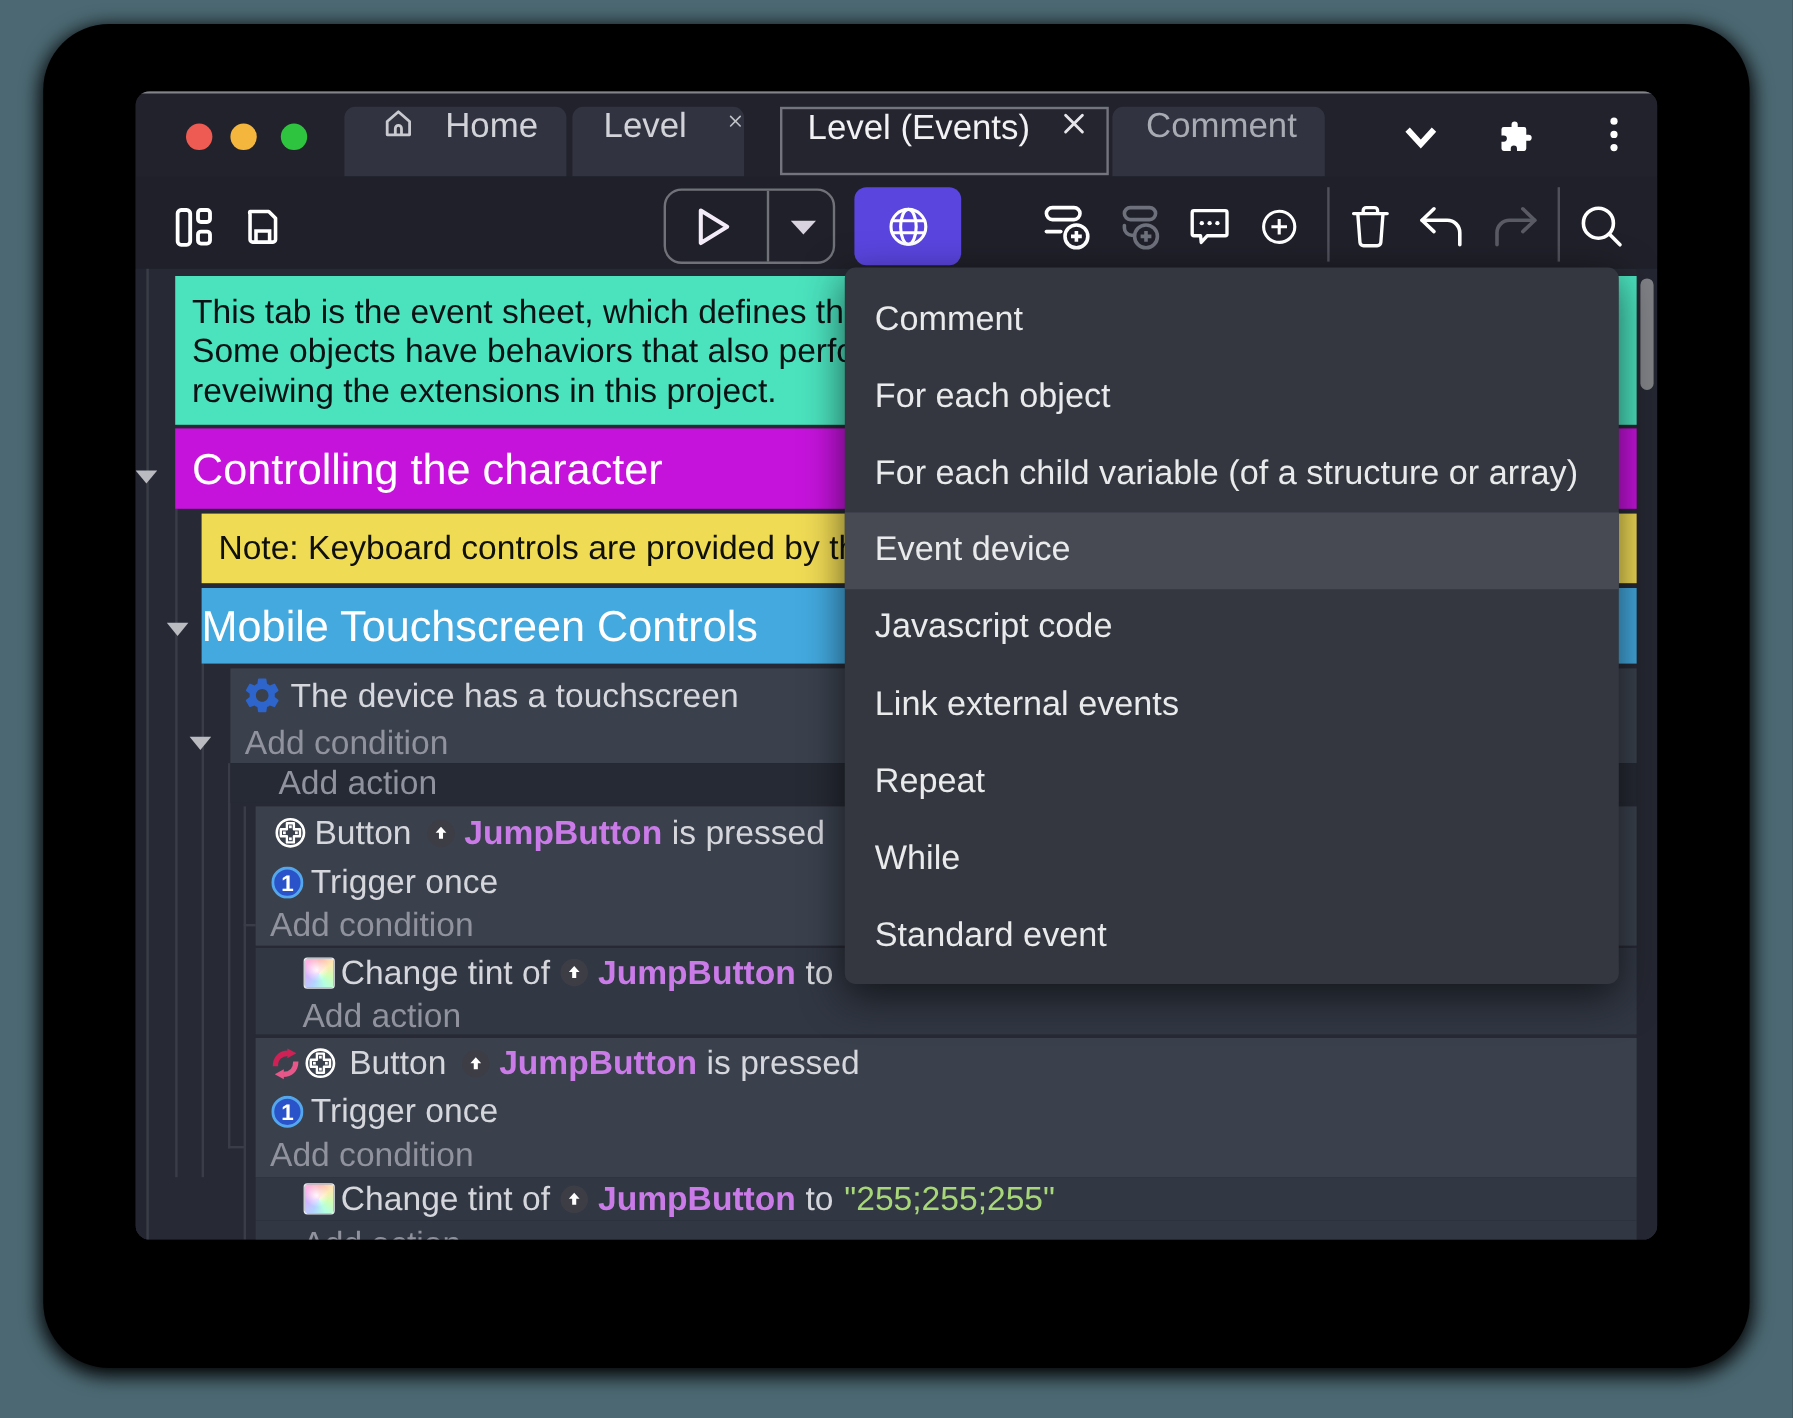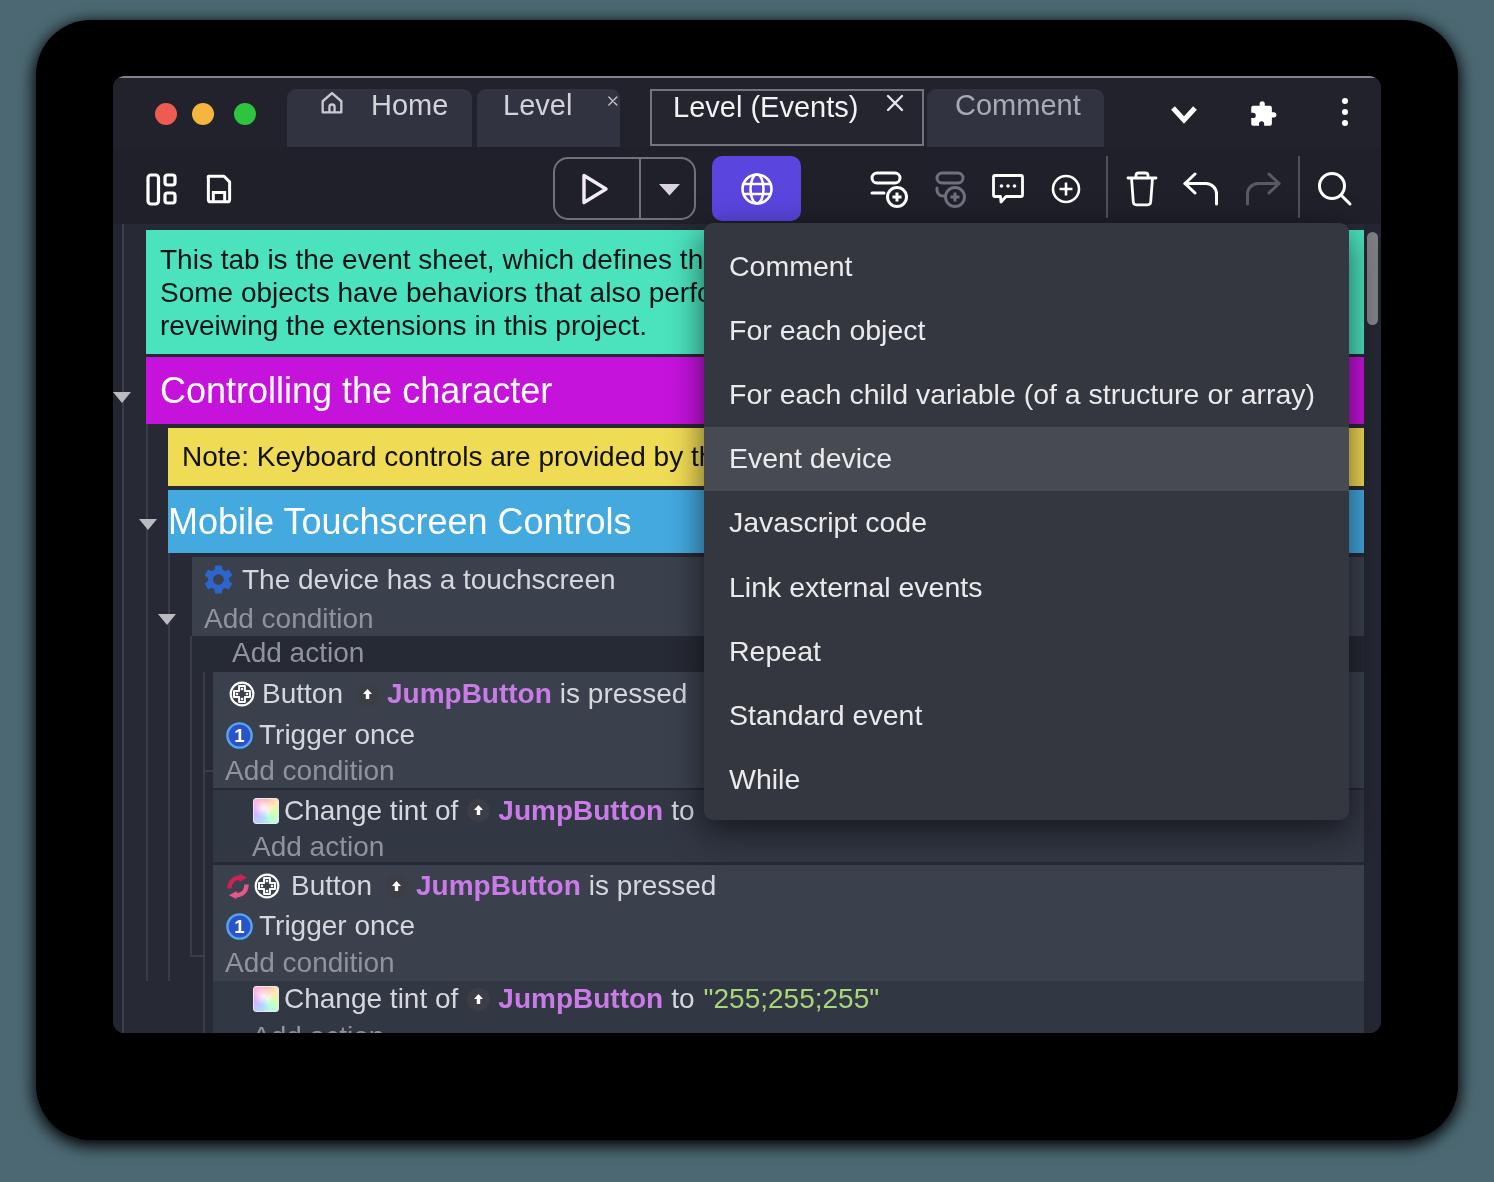--- a/index.html
+++ b/index.html
@@ -268,15 +268,15 @@
   <div class="abs" style="left:1254px;top:156px;width:11px;height:93px;border-radius:5.5px;background:#7F8085"></div>
 </div>
 <div class="menu">
   <div class="mi">Comment</div>
   <div class="mi">For each object</div>
   <div class="mi">For each child variable (of a structure or array)</div>
   <div class="mi hl">Event device</div>
   <div class="mi">Javascript code</div>
   <div class="mi">Link external events</div>
   <div class="mi">Repeat</div>
+  <div class="mi">While</div>
   <div class="mi">Standard event</div>
-  <div class="mi">While</div>
 </div>
 
 </body></html>

